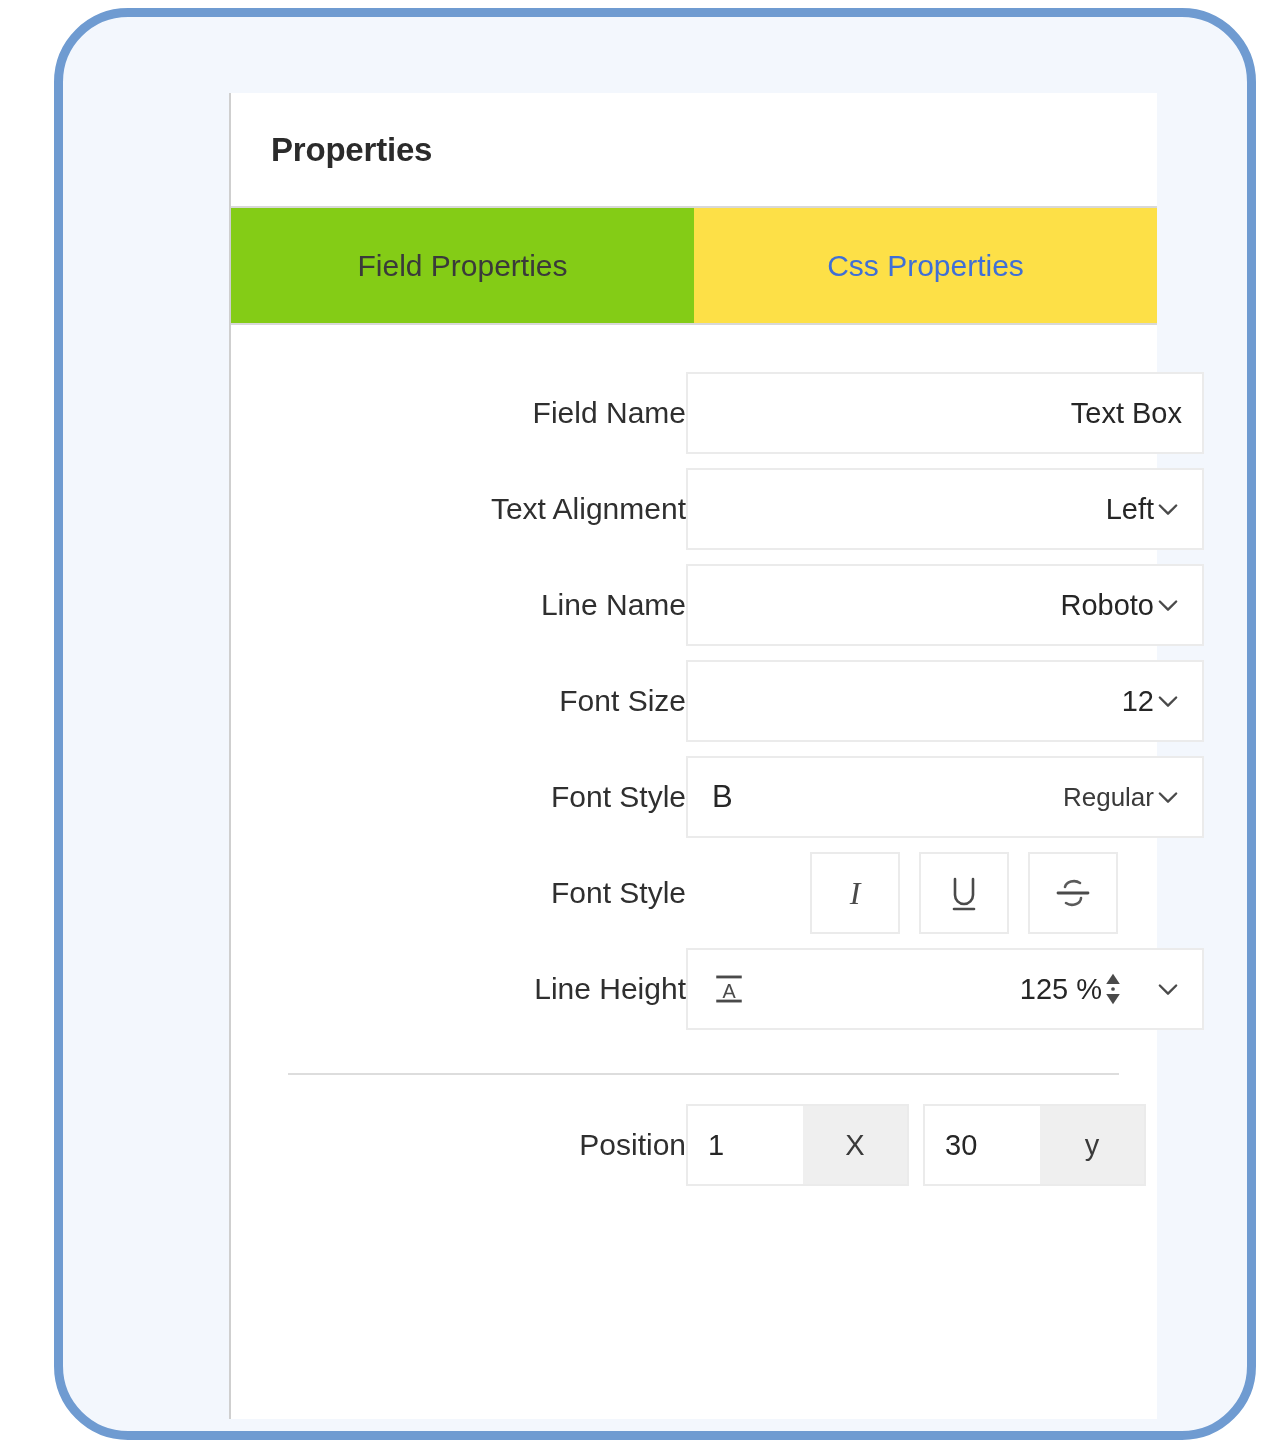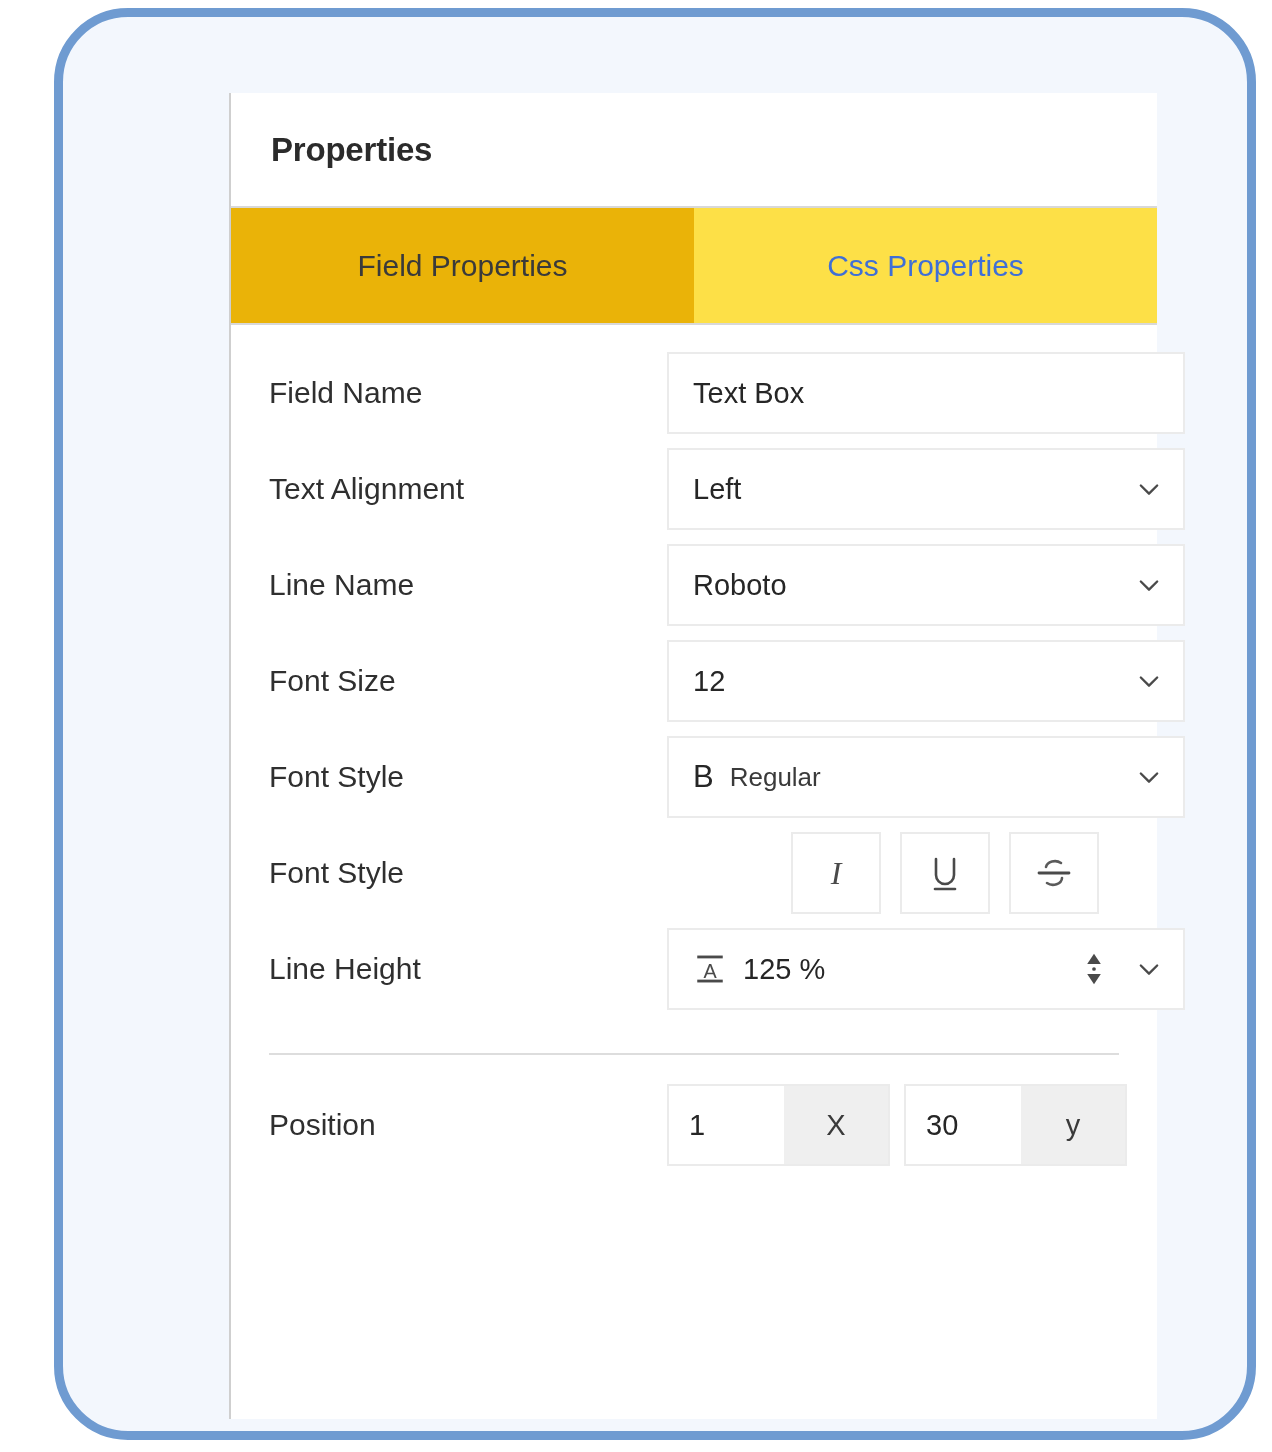--- a/index.html
+++ b/index.html
@@ -26,20 +26,21 @@
 
   
   .panel {
     position: absolute;
     left: 166px;
     top: 76px;
     width: 928px;
     height: 1326px;
     background: #ffffff;
     border-left: 2px solid #cfcfcf;
+    text-align: right;
   }
 
   
   .panel-header {
     height: 115px;
     display: flex;
     align-items: center;
     padding-left: 40px;
     border-bottom: 2px solid #d8d8d8;
   }
@@ -56,31 +57,32 @@
     height: 117px;
     border-bottom: 2px solid #d8d8d8;
   }
   .tab {
     flex: 0 0 50%;
     display: flex;
     align-items: center;
     justify-content: center;
     font-size: 30px;
     color: #3a3a3a;
-    background: #eab308;
+    background: #84cc16;
     cursor: pointer;
   }
   .tab.active {
     background: #fde047;
     color: #3f6fd6;
   }
 
   
   .form {
-    padding: 20px 38px 0 38px;
+    padding: 40px 38px 0 38px;
+    margin-left: 19px;
   }
 
   .row {
     display: flex;
     align-items: center;
     min-height: 96px;
   }
   .row-label {
     flex: 0 0 398px;
     font-size: 30px;

